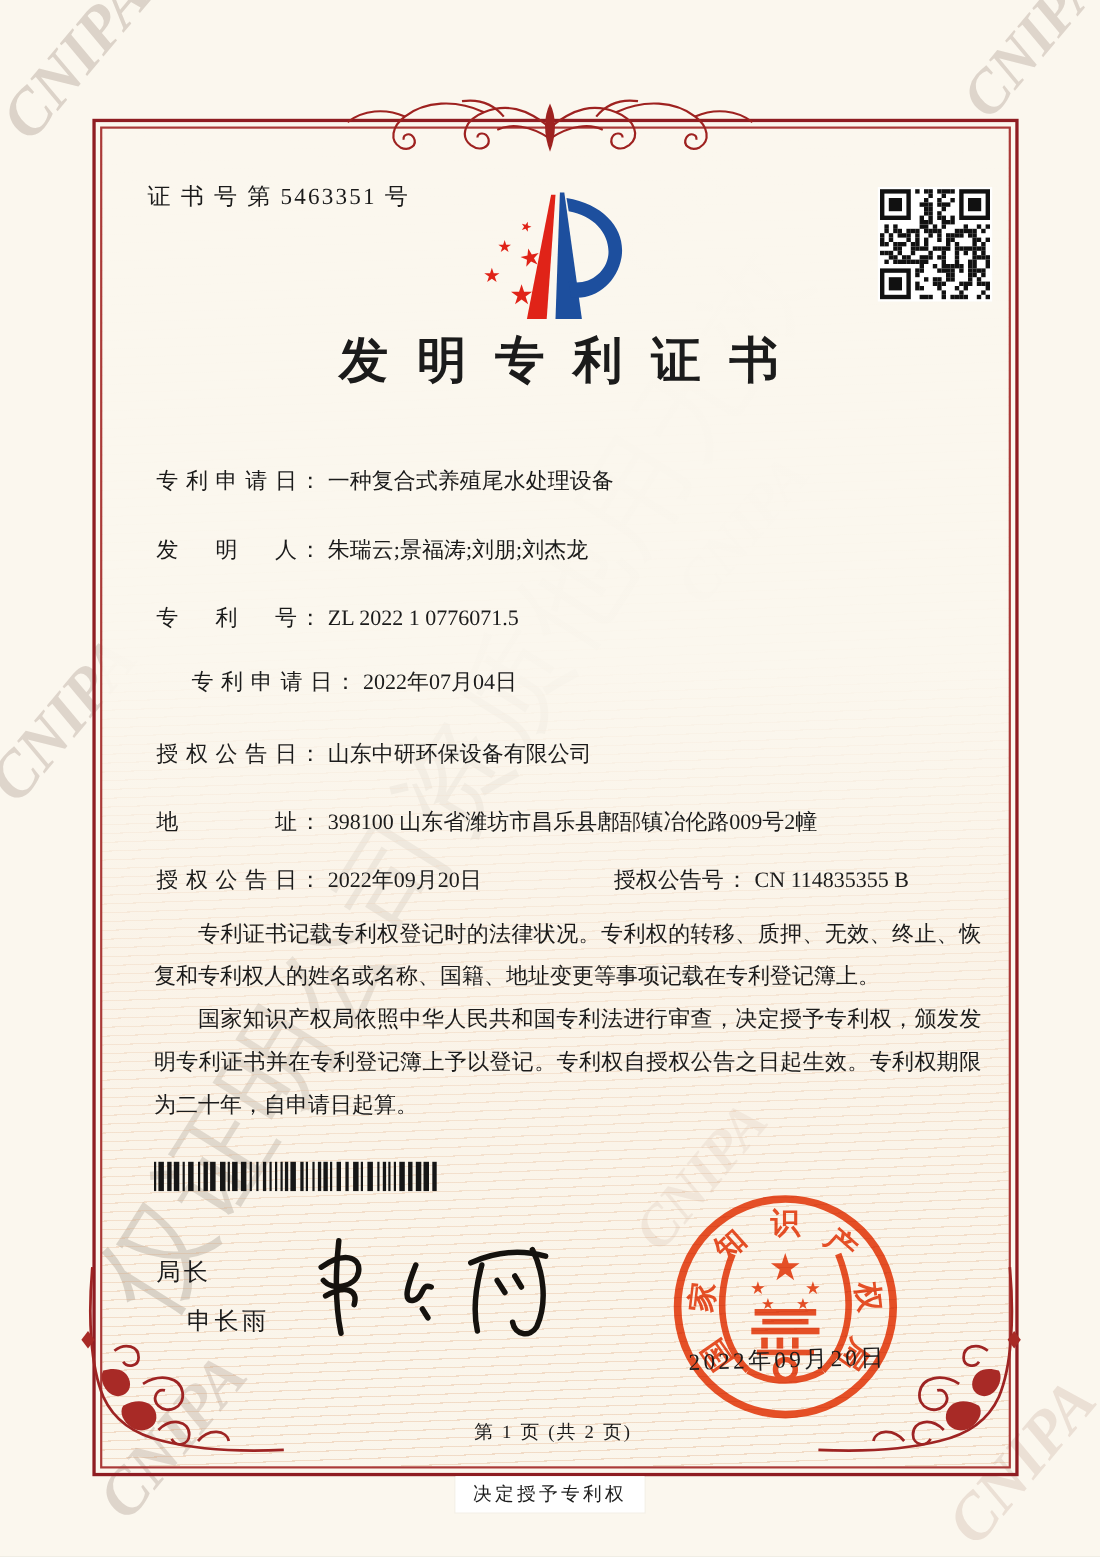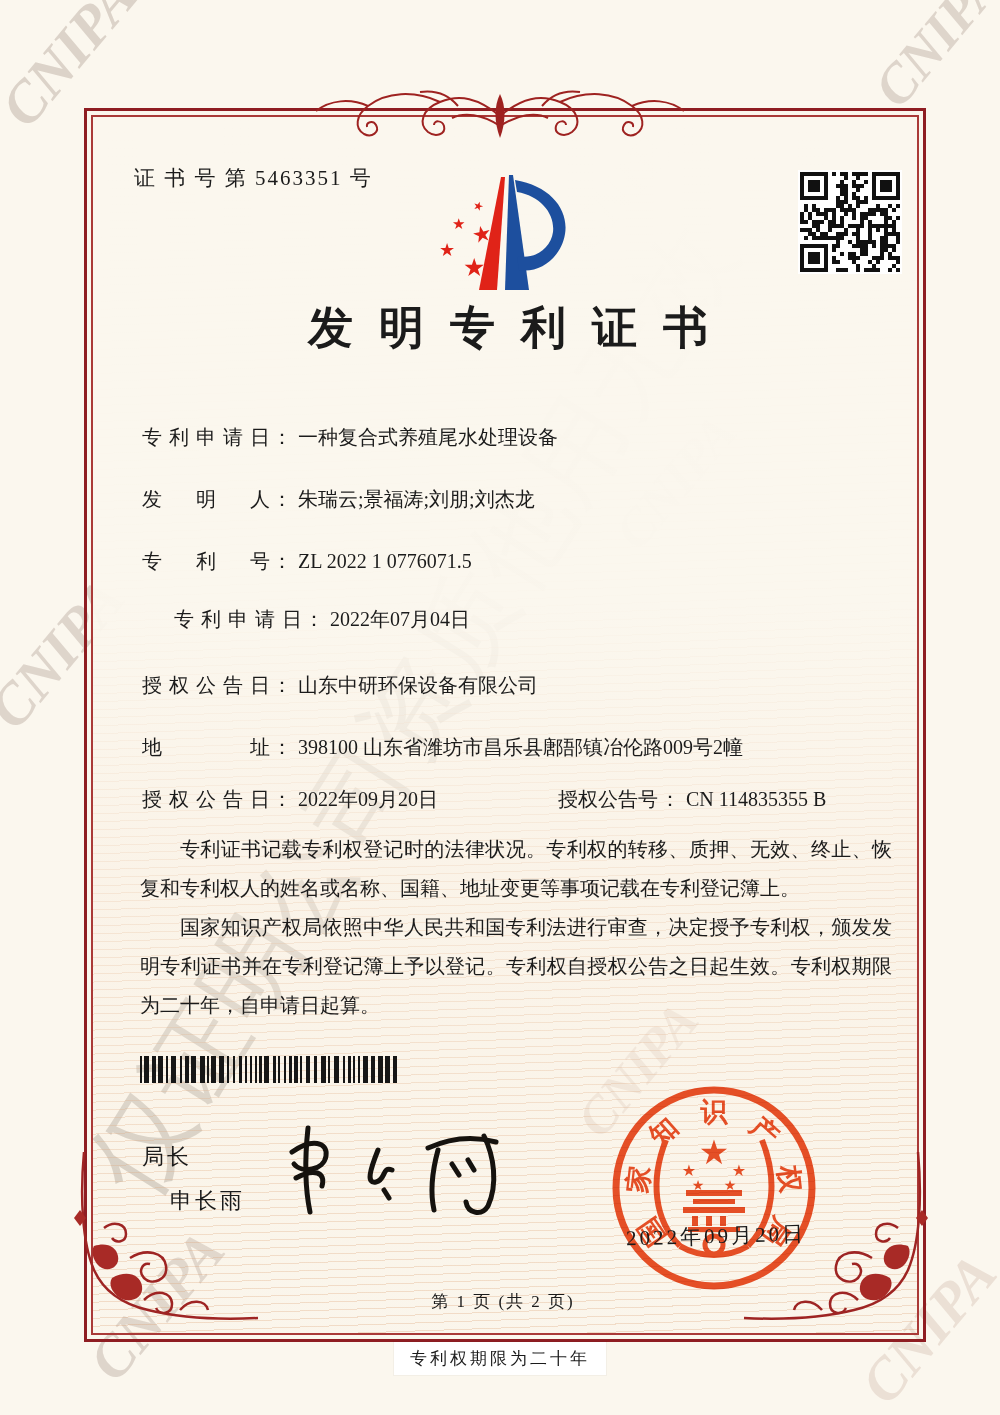--- a/index.html
+++ b/index.html
@@ -495,15 +495,15 @@
         <text x="55.47551421334072" y="49.22609458568431" font-size="27" font-weight="bold" fill="#e8481d" text-anchor="middle" dominant-baseline="central" transform="rotate(-41.666666666666686 55.47551421334072 49.22609458568431)">知</text>
         <text x="106" y="30" font-size="27" font-weight="bold" fill="#e8481d" text-anchor="middle" dominant-baseline="central" transform="rotate(0 106 30)">识</text>
         <text x="156.52448578665926" y="49.226094585684294" font-size="27" font-weight="bold" fill="#e8481d" text-anchor="middle" dominant-baseline="central" transform="rotate(41.66666666666666 156.52448578665926 49.226094585684294)">产</text>
         <text x="181.48611518838766" y="97.17693852648247" font-size="27" font-weight="bold" fill="#e8481d" text-anchor="middle" dominant-baseline="central" transform="rotate(83.33333333333331 181.48611518838766 97.17693852648247)">权</text>
         <text x="168.25555536596337" y="149.5918091626795" font-size="27" font-weight="bold" fill="#e8481d" text-anchor="middle" dominant-baseline="central" transform="rotate(125 168.25555536596337 149.5918091626795)">局</text>
       </g>
   </svg>
   <div class="seal-date">2022年09月20日</div>
 
   <div class="page-info">第 1 页 (共 2 页)</div>
-  <div class="cont-note">专利权期限为二十年</div>
+  <div class="cont-note">决定授予专利权</div>
 
 </div>
 
 </body></html>

